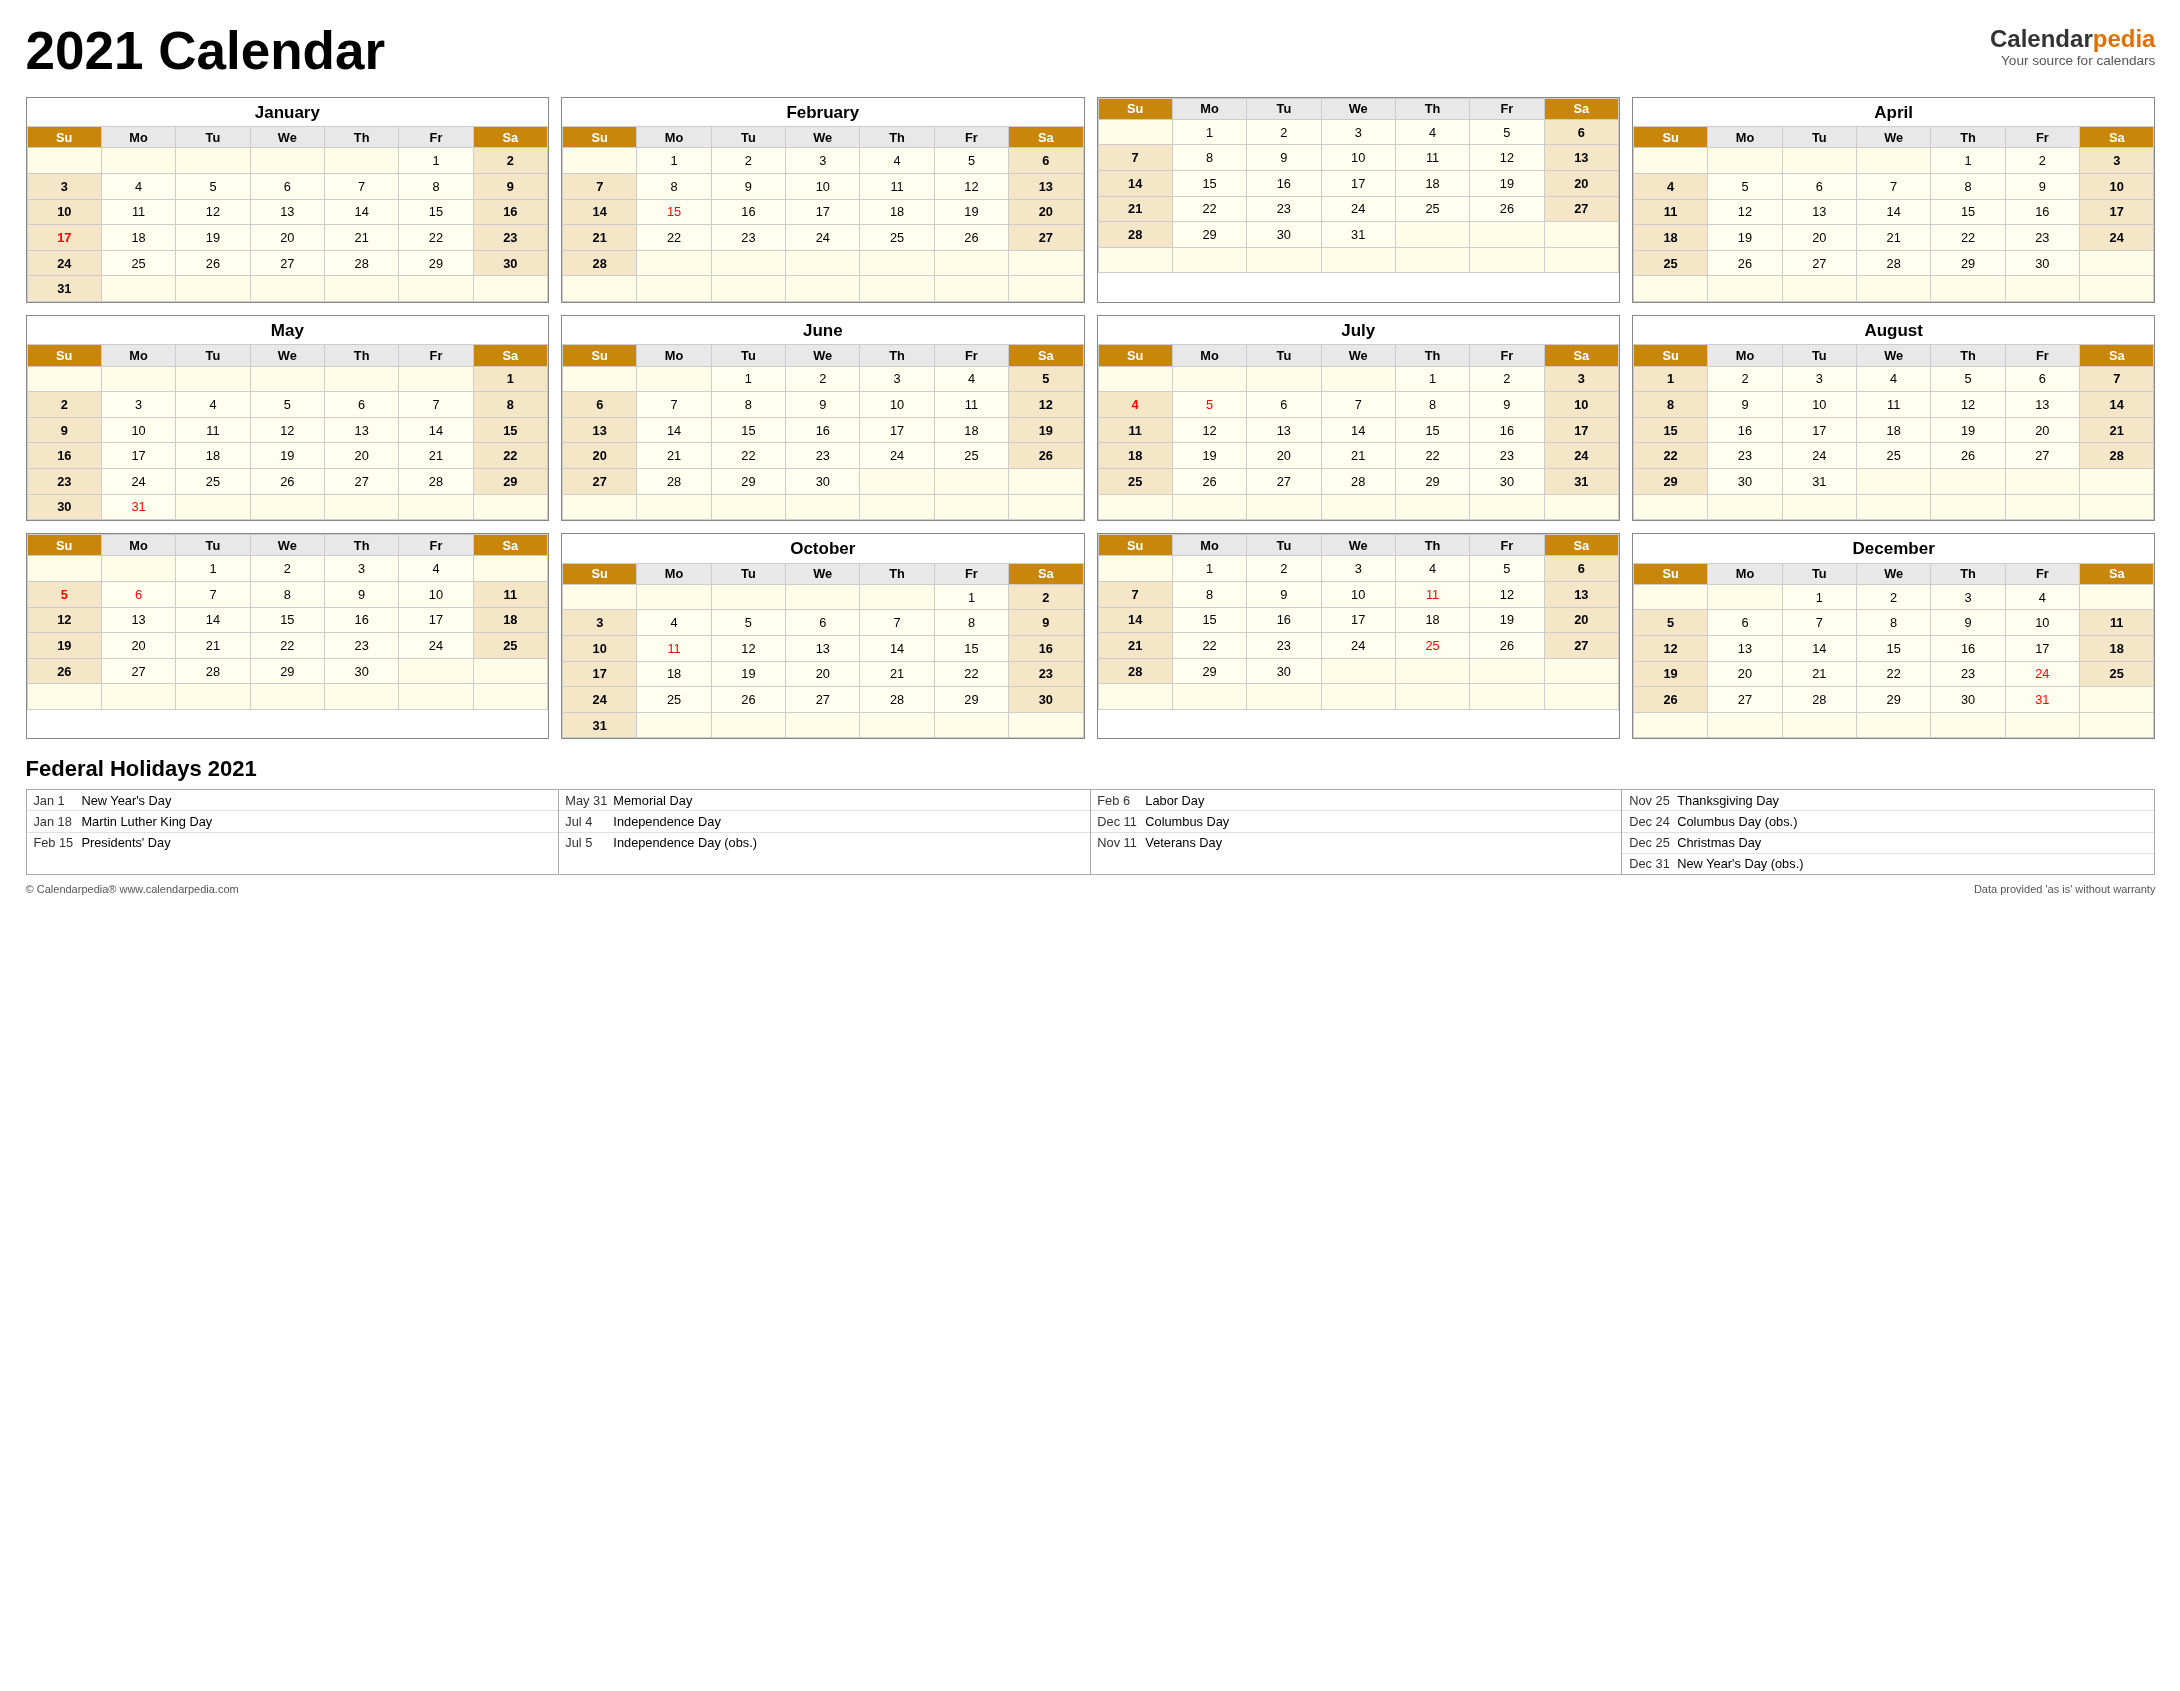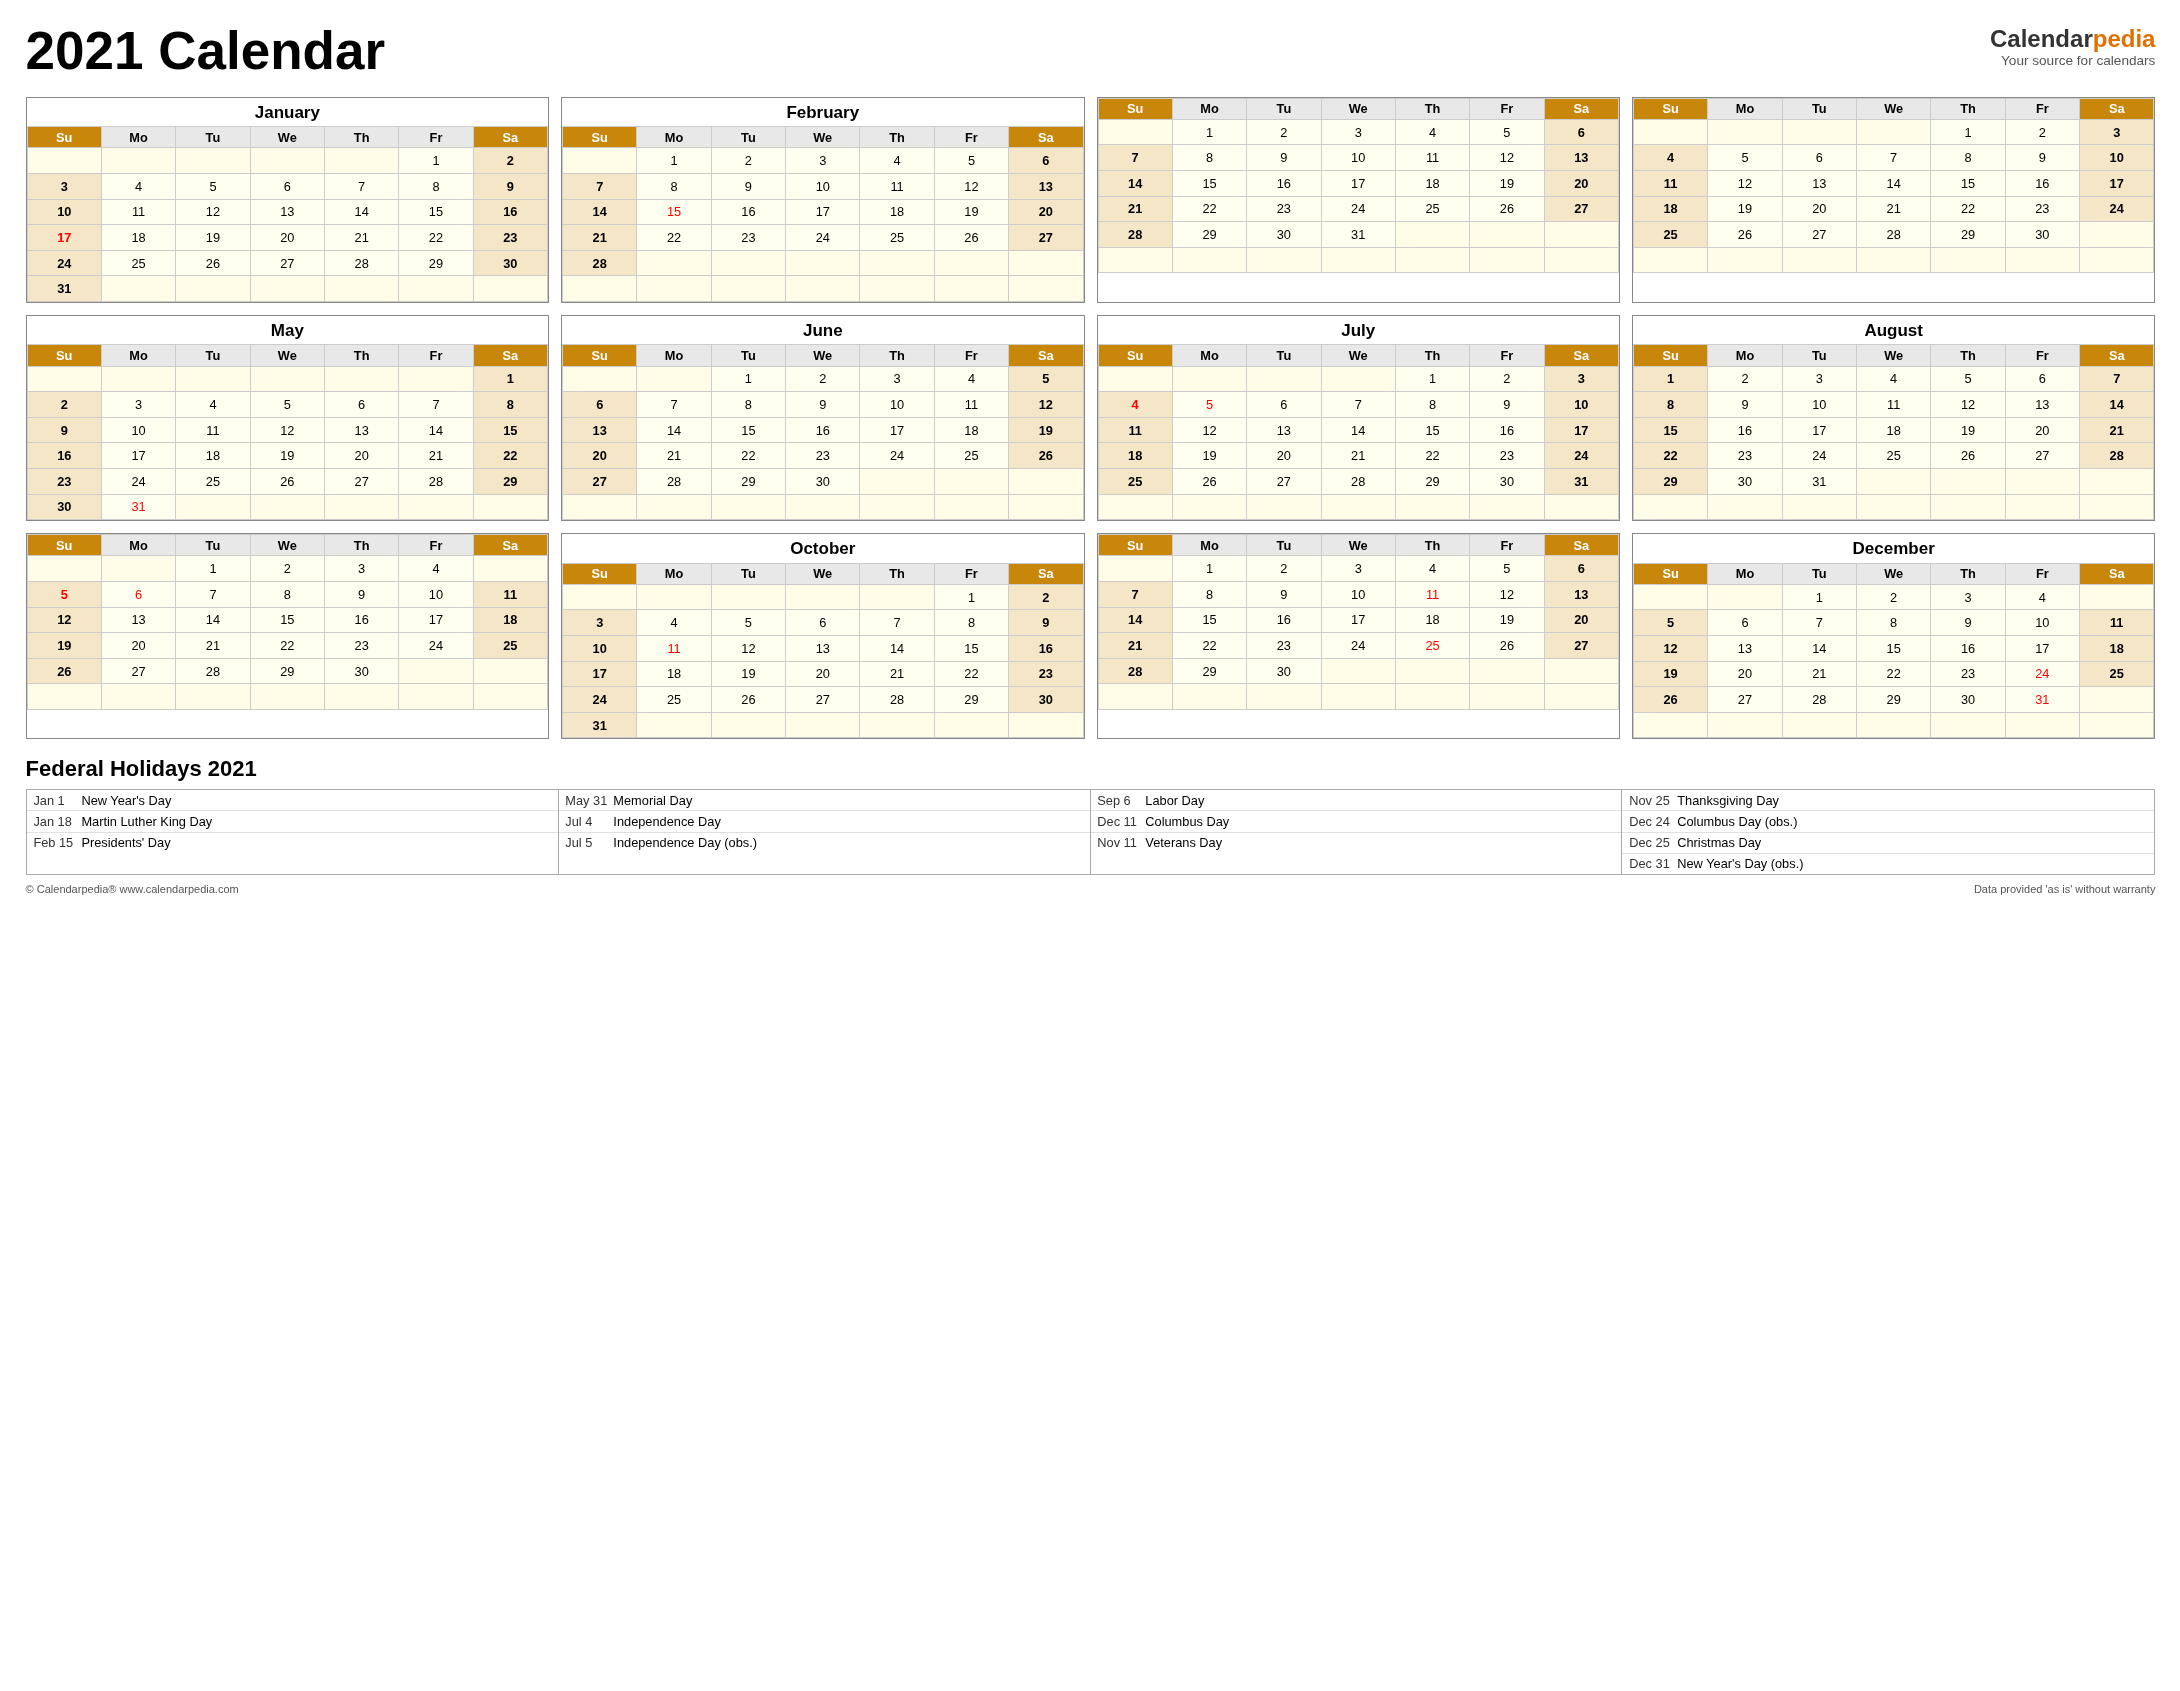--- a/index.html
+++ b/index.html
@@ -359,20 +359,21 @@
             <td class="empty" style="background: rgb(255, 253, 231);"></td>
             <td class="empty" style="background: rgb(255, 253, 231);"></td>
             <td class="empty" style="background: rgb(255, 253, 231);"></td>
             <td class="empty" style="background: rgb(255, 253, 231);"></td>
             <td class="empty" style="background: rgb(255, 253, 231);"></td>
           </tr>
         </tbody>
       </table>
     </div>
     <div class="month-calendar">
+      <div class="month-title">April</div>
       <table>
         <thead>
           <tr>
             <th class="sun" style="background: rgb(200, 134, 10); color: rgb(255, 255, 255);">Su</th>
             <th style="background: rgb(232, 232, 232);">Mo</th>
             <th style="background: rgb(232, 232, 232);">Tu</th>
             <th style="background: rgb(232, 232, 232);">We</th>
             <th style="background: rgb(232, 232, 232);">Th</th>
             <th style="background: rgb(232, 232, 232);">Fr</th>
             <th class="sat" style="background: rgb(200, 134, 10); color: rgb(255, 255, 255);">Sa</th>
@@ -1038,21 +1039,21 @@
           <span class="holiday-date">Jul 4</span>
           <span class="holiday-name">Independence Day</span>
         </div>
         <div class="holiday-row">
           <span class="holiday-date">Jul 5</span>
           <span class="holiday-name">Independence Day (obs.)</span>
         </div>
       </div>
       <div class="holidays-col">
         <div class="holiday-row">
-          <span class="holiday-date">Sep 6</span>
+          <span class="holiday-date">Feb 6</span>
           <span class="holiday-name">Labor Day</span>
         </div>
         <div class="holiday-row">
           <span class="holiday-date">Dec 11</span>
           <span class="holiday-name">Columbus Day</span>
         </div>
         <div class="holiday-row">
           <span class="holiday-date">Nov 11</span>
           <span class="holiday-name">Veterans Day</span>
         </div>

